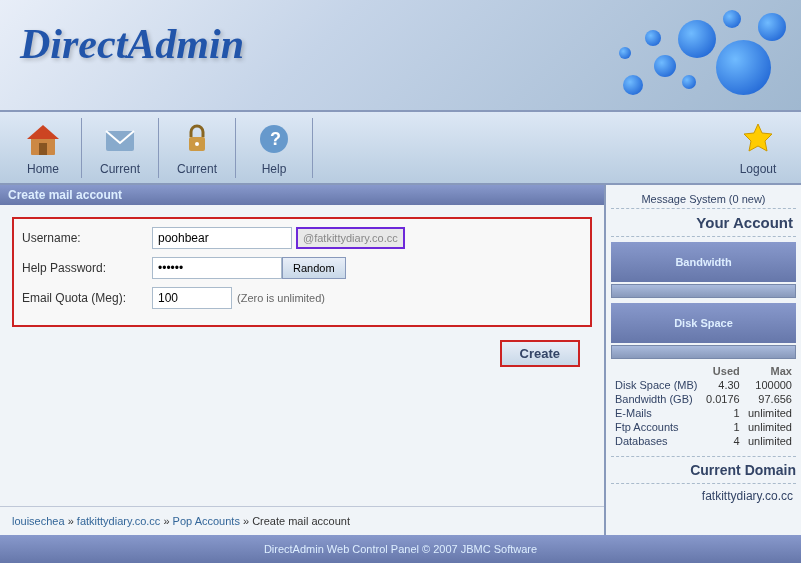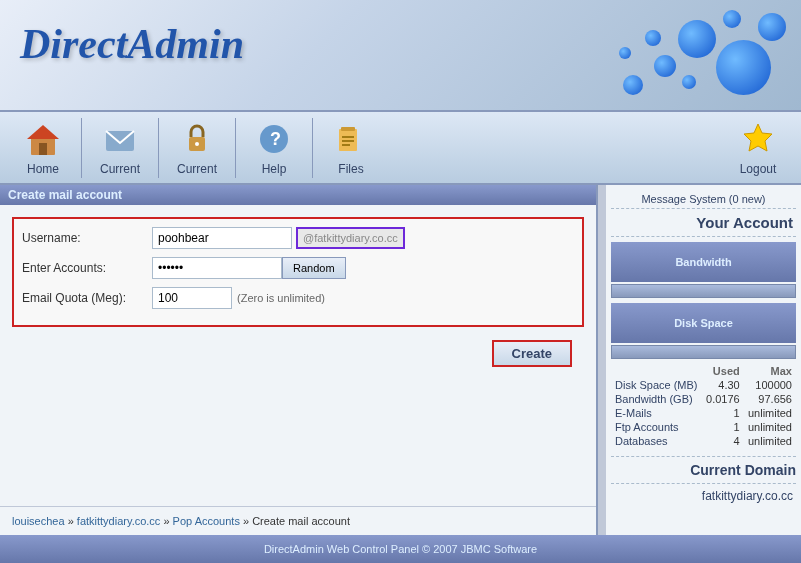--- a/index.html
+++ b/index.html
@@ -64,21 +64,20 @@
       display: flex;
       align-items: center;
       justify-content: center;
       font-size: 22px;
     }
 
     
     #main-layout {
       display: flex;
       height: calc(563px - 110px - 75px - 28px);
-      gap: 8px;
     }
 
     
     #left-panel {
       flex: 1;
       background: #f0f4f8;
       border-right: 2px solid #8899bb;
       display: flex;
       flex-direction: column;
     }
@@ -321,32 +320,20 @@
   <div class="nav-item">
     <div class="nav-icon">
       <svg width="36" height="36" viewBox="0 0 36 36">
           <circle cx="18" cy="18" r="14" fill="#6699cc"></circle>
           <text x="14" y="24" font-size="18" fill="#fff" font-weight="bold">?</text>
         </svg>
     </div>
     <span>Help</span>
   </div>
   <div class="nav-sep"></div>
-  <div class="nav-item">
-    <div class="nav-icon">
-      <svg width="36" height="36" viewBox="0 0 36 36">
-          <rect x="6" y="8" width="18" height="22" rx="1" fill="#eebb55"></rect>
-          <rect x="8" y="6" width="14" height="4" rx="1" fill="#cc9933"></rect>
-          <line x1="9" y1="16" x2="21" y2="16" stroke="#886600" stroke-width="1.5"></line>
-          <line x1="9" y1="20" x2="21" y2="20" stroke="#886600" stroke-width="1.5"></line>
-          <line x1="9" y1="24" x2="17" y2="24" stroke="#886600" stroke-width="1.5"></line>
-        </svg>
-    </div>
-    <span>Files</span>
-  </div>
   <div style="flex:1"></div>
   <div class="nav-item">
     <div class="nav-icon">
       <svg width="36" height="36" viewBox="0 0 36 36">
           <polygon points="18,3 22,12 32,13 25,20 27,30 18,25 9,30 11,20 4,13 14,12" fill="#ffcc00" stroke="#cc9900" stroke-width="1"></polygon>
         </svg>
     </div>
     <span>Logout</span>
   </div>
 </div>
@@ -360,21 +347,21 @@
 
         <div class="form-row">
           <div class="form-label">Username:</div>
           <div class="username-row">
             <input class="form-input" type="text" style="width: 140px;" value="poohbear">
             <span class="domain-display">@fatkittydiary.co.cc</span>
           </div>
         </div>
 
         <div class="form-row">
-          <div class="form-label">Enter Accounts:</div>
+          <div class="form-label">Help Password:</div>
           <input class="form-input" type="password" style="width: 130px;" value="123456">
           <button class="random-btn">Random</button>
         </div>
 
 
         <div class="form-row">
           <div class="form-label">Email Quota (Meg):</div>
           <input class="form-input" type="text" style="width: 80px;" value="100">
           <span class="quota-hint">(Zero is unlimited)</span>
         </div>

